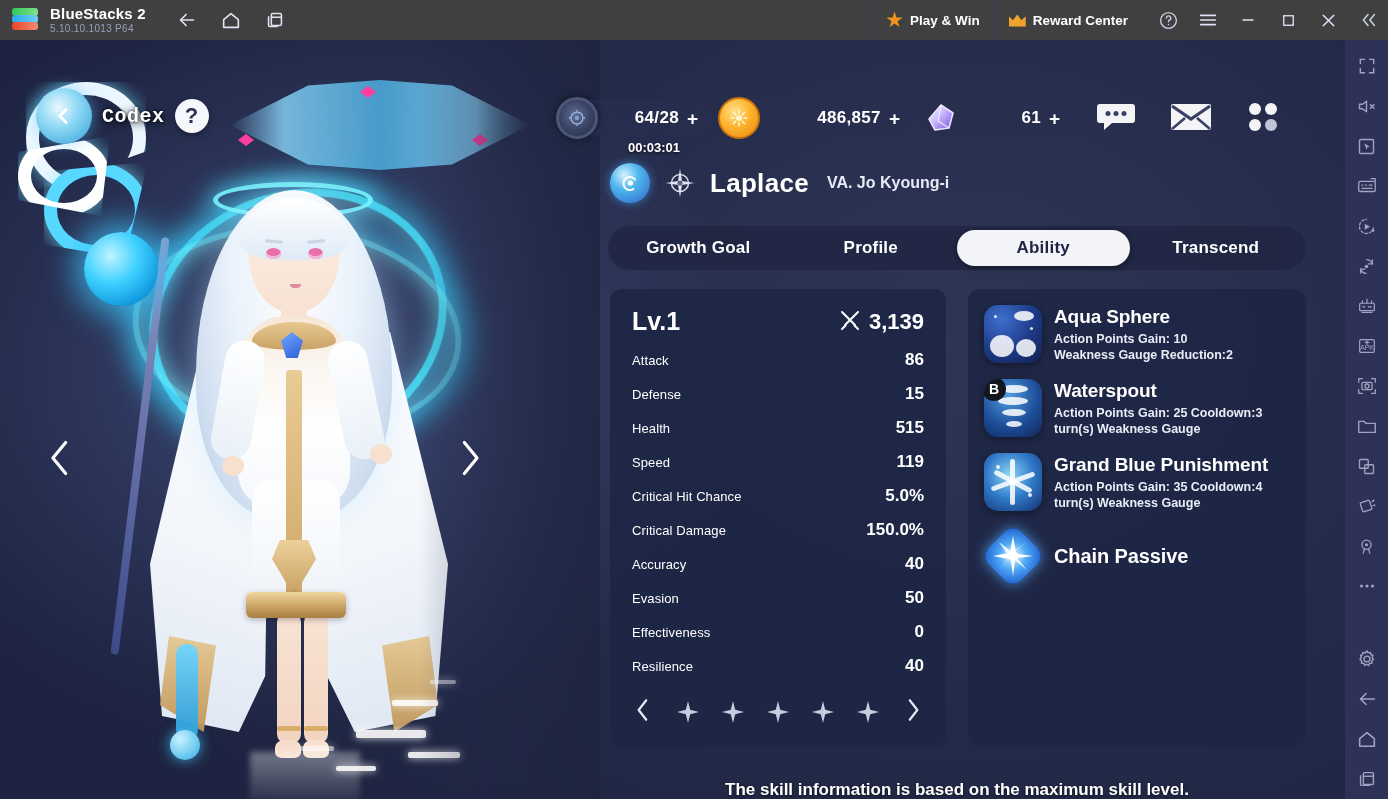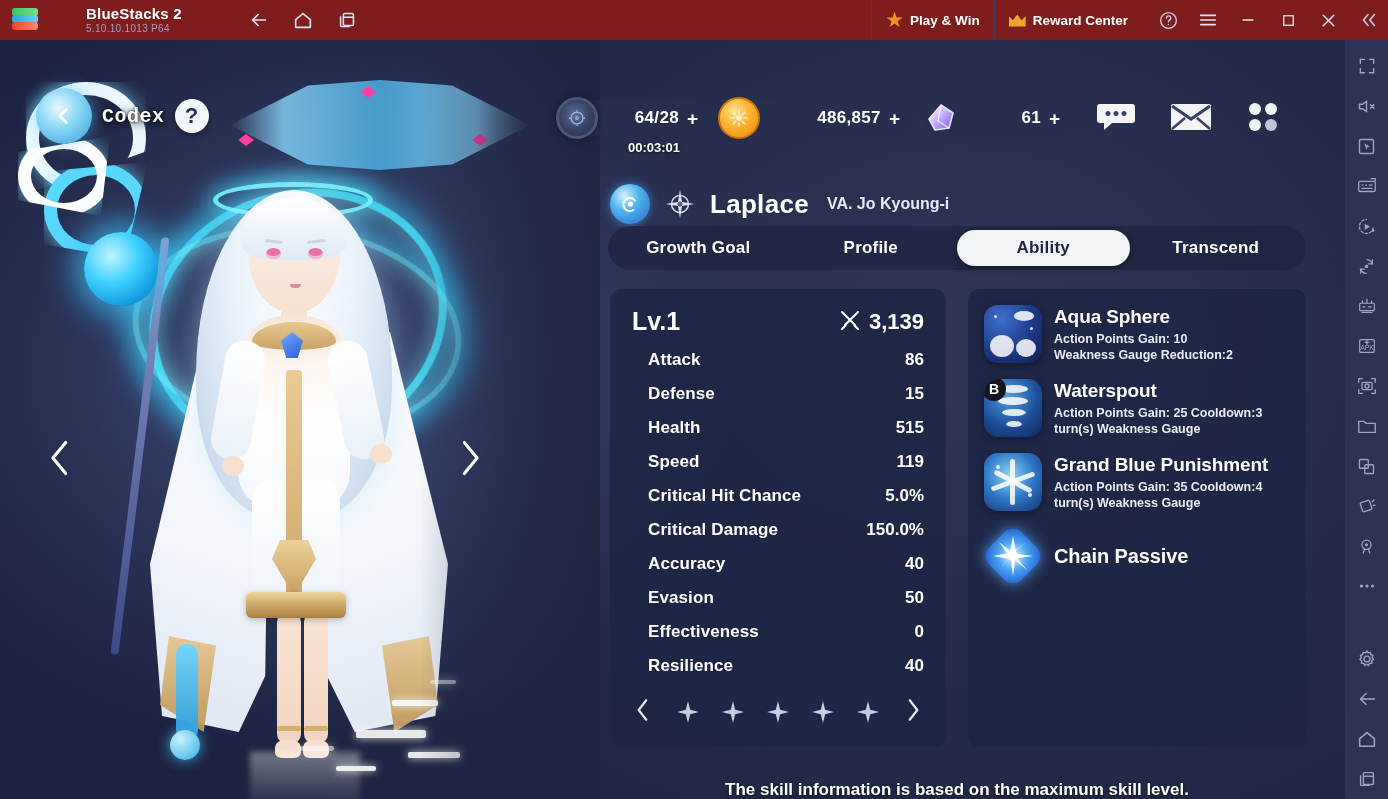--- a/index.html
+++ b/index.html
@@ -7,21 +7,21 @@
   body {
     font-family:"Liberation Sans", sans-serif;
     background:#2b2f4e;
     position:relative;
     -webkit-font-smoothing:antialiased;
   }
 
   
   #titlebar{
     position:absolute; left:0; top:0; width:1388px; height:40px;
-    background:#7f1d1d; display:flex; align-items:center; z-index:60;gap:36px;
+    background:#404040; display:flex; align-items:center; z-index:60;
   }
   .bs-logo{
     width:26px;height:26px;margin-left:12px;position:relative;flex:none;
   }
   .bs-logo i{position:absolute;left:0;right:0;height:8px;border-radius:3px;display:block;}
   .bs-logo i:nth-child(1){top:1px;background:linear-gradient(90deg,#34c759,#7fe08a);}
   .bs-logo i:nth-child(2){top:8px;background:linear-gradient(90deg,#2aa7e8,#6fd0f5);}
   .bs-logo i:nth-child(3){top:15px;background:linear-gradient(90deg,#e8452a,#f58a6f);}
   .bs-title-wrap{margin-left:12px;line-height:1.05;}
   .bs-title{font-size:15px;font-weight:bold;color:#ffffff;letter-spacing:.2px;}
@@ -274,21 +274,21 @@
     background:none;
   }
   .timer{
     position:absolute;left:68px;top:40px;font-size:13px;font-weight:bold;color:#ffffff;
     text-shadow:0 1px 3px rgba(0,0,0,.8);
   }
   #topIcons{position:absolute;right:65px;top:60px;display:flex;align-items:center;gap:34px;z-index:20;}
   .tico{cursor:pointer;opacity:.95;}
 
   
-  #nameRow{position:absolute;left:610px;top:144px;display:flex;align-items:center;gap:12px;z-index:20;}
+  #nameRow{position:absolute;left:610px;top:123px;display:flex;align-items:center;gap:12px;z-index:20;}
   .elem-icon{
     width:40px;height:40px;border-radius:50%;
     background:radial-gradient(circle at 36% 30%,#d6f2ff 0%,#4fb6ee 38%,#2f63c8 100%);
     display:flex;align-items:center;justify-content:center;
     box-shadow:0 0 10px rgba(80,170,255,.6);
   }
   .class-icon{width:36px;height:36px;display:flex;align-items:center;justify-content:center;}
   .char-name{font-size:26px;font-weight:bold;color:#ffffff;letter-spacing:.3px;}
   .char-va{font-size:16px;font-weight:bold;color:#e6ebf5;margin-left:6px;}
 
@@ -310,21 +310,21 @@
     position:absolute;left:610px;top:249px;width:336px;height:458px;
     background:rgba(30,38,68,.88);border-radius:12px;padding:18px 22px 0 22px;z-index:20;
   }
   .lvrow{display:flex;align-items:center;margin-bottom:14px;}
   .lv{font-size:25px;font-weight:bold;color:#ffffff;}
   .power{margin-left:auto;display:flex;align-items:center;gap:7px;}
   .power .num{font-size:22px;font-weight:bold;color:#ffffff;}
   .stat-row{
     display:flex;align-items:baseline;height:34px;
   }
-  .stat-name{font-size:17px;font-weight:bold;color:#ffffff;letter-spacing:.1px;margin-left:16px;}
+  .stat-name{font-size:13px;font-weight:normal;color:#ffffff;letter-spacing:.1px;}
   .stat-val{margin-left:auto;font-size:17px;font-weight:bold;color:#ffffff;}
   .stat-pager{
     position:absolute;left:22px;right:22px;bottom:18px;height:34px;
     display:flex;align-items:center;justify-content:space-between;
   }
   .pg-arrow{cursor:pointer;padding:0 2px;}
   .dot4{
     width:22px;height:22px;cursor:pointer;
     background:#c6cde0;
     clip-path:polygon(50% 0%,60% 40%,100% 50%,60% 60%,50% 100%,40% 60%,0% 50%,40% 40%);

